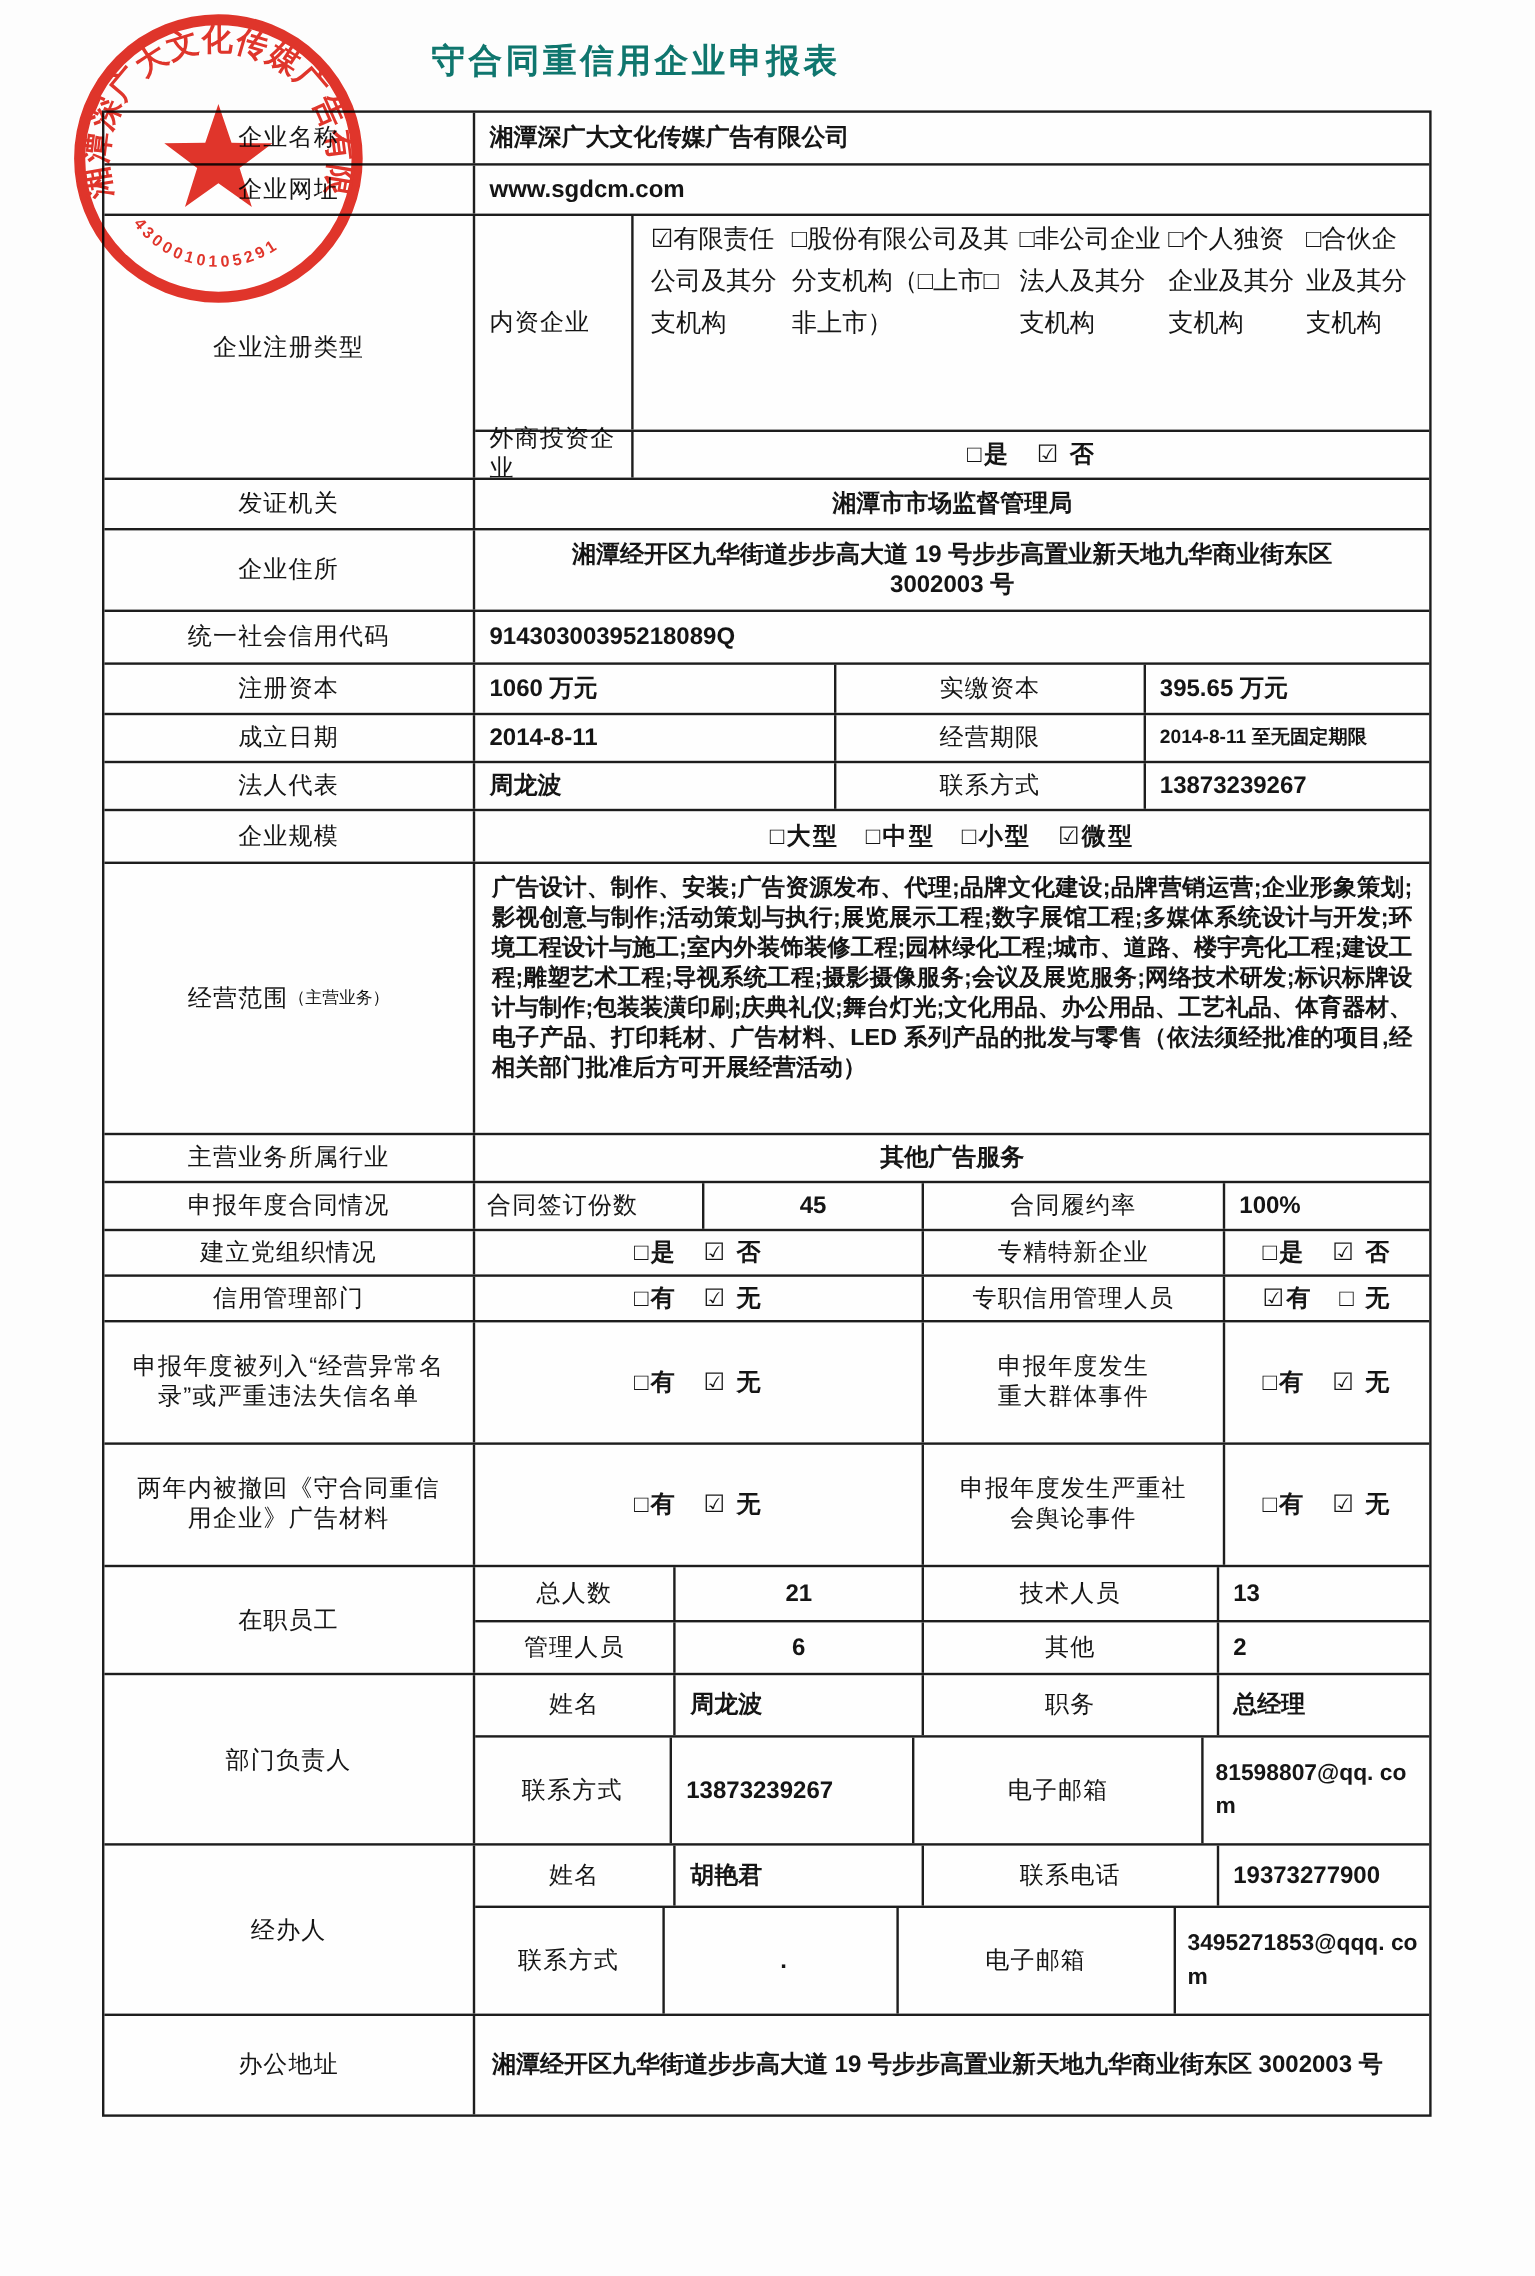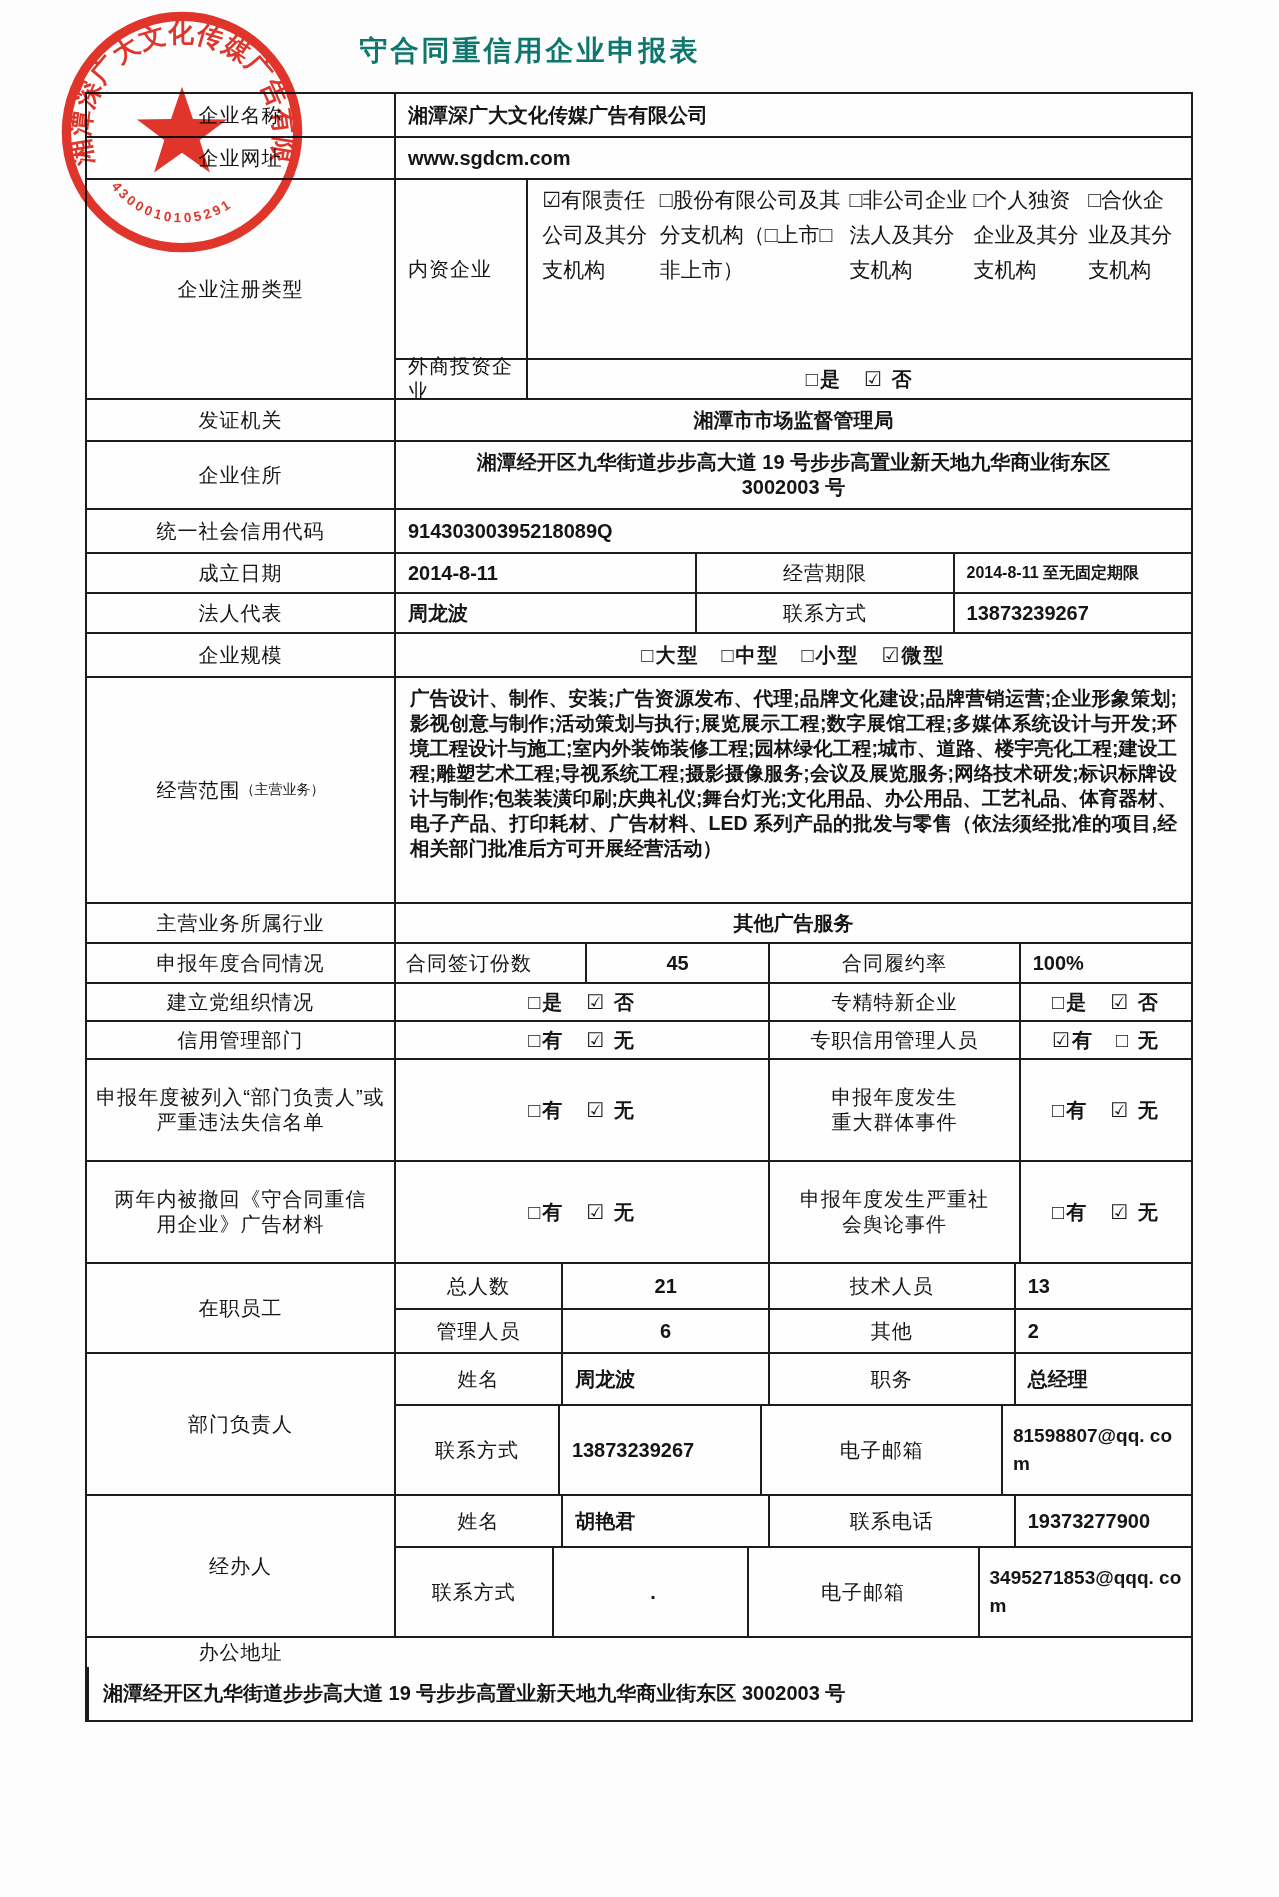--- a/index.html
+++ b/index.html
@@ -116,20 +116,26 @@
   <div class="trow" style="height:68px;">
     <div class="cell lab w-l">企业住所</div>
     <div class="cell valc grow wrap2" style="padding:4px 40px;">湘潭经开区九华街道步步高大道 19 号步步高置业新天地九华商业街东区 3002003 号</div>
   </div>
 
   <div class="trow" style="height:44px;">
     <div class="cell lab w-l">统一社会信用代码</div>
     <div class="cell val grow">91430300395218089Q</div>
   </div>
 
+  <div class="trow" style="height:42px;">
+    <div class="cell lab w-l">注册资本</div>
+    <div class="cell val w-q1">1060 万元</div>
+    <div class="cell lab w-q2">实缴资本</div>
+    <div class="cell val w-q3">395.65 万元</div>
+  </div>
 
   <div class="trow" style="height:40px;">
     <div class="cell lab w-l">成立日期</div>
     <div class="cell val w-q1">2014-8-11</div>
     <div class="cell lab w-q2">经营期限</div>
     <div class="cell val w-q3 small">2014-8-11 至无固定期限</div>
   </div>
 
   <div class="trow" style="height:40px;">
     <div class="cell lab w-l">法人代表</div>
@@ -172,21 +178,21 @@
   </div>
 
   <div class="trow" style="height:38px;">
     <div class="cell lab w-l">信用管理部门</div>
     <div class="cell chk w-p2">□有　☑ 无</div>
     <div class="cell lab w-c3">专职信用管理人员</div>
     <div class="cell chk w-c4">☑有　□ 无</div>
   </div>
 
   <div class="trow" style="height:102px;">
-    <div class="cell lab w-l wrap2">申报年度被列入“部门负责人”或严重违法失信名单</div>
+    <div class="cell lab w-l wrap2">申报年度被列入“经营异常名录”或严重违法失信名单</div>
     <div class="cell chk w-p2">□有　☑ 无</div>
     <div class="cell lab w-c3 wrap2" style="padding:4px 42px;">申报年度发生　重大群体事件</div>
     <div class="cell chk w-c4">□有　☑ 无</div>
   </div>
 
   <div class="trow" style="height:102px;">
     <div class="cell lab w-l wrap2" style="padding:4px 18px;">两年内被撤回《守合同重信用企业》广告材料</div>
     <div class="cell chk w-p2">□有　☑ 无</div>
     <div class="cell lab w-c3 wrap2" style="padding:4px 22px;">申报年度发生严重社会舆论事件</div>
     <div class="cell chk w-c4">□有　☑ 无</div>
@@ -239,21 +245,21 @@
       </div>
       <div class="srow" style="height:90px;">
         <div class="cell lab" style="width:20.8%;">联系方式</div>
         <div class="cell val" style="width:26.0%;justify-content:center;">.</div>
         <div class="cell lab" style="width:30.9%;">电子邮箱</div>
         <div class="cell emailcell grow">3495271853@qqq. com</div>
       </div>
     </div>
   </div>
 
-  <div class="trow" style="height:84px;flex-direction:column;">
+  <div class="trow" style="height:84px;">
     <div class="cell lab w-l">办公地址</div>
     <div class="cell val grow wrap2" style="padding:8px 14px;align-items:center;">湘潭经开区九华街道步步高大道 19 号步步高置业新天地九华商业街东区 3002003 号</div>
   </div>
 
 </div>
 
 <div class="stamp">
   <svg width="252" height="256" viewBox="0 0 240 248" xmlns="http://www.w3.org/2000/svg">
     <defs>
       <path id="arcTop" d="M 35,158 A 90,90 0 1 1 205,158" fill="none"></path>

